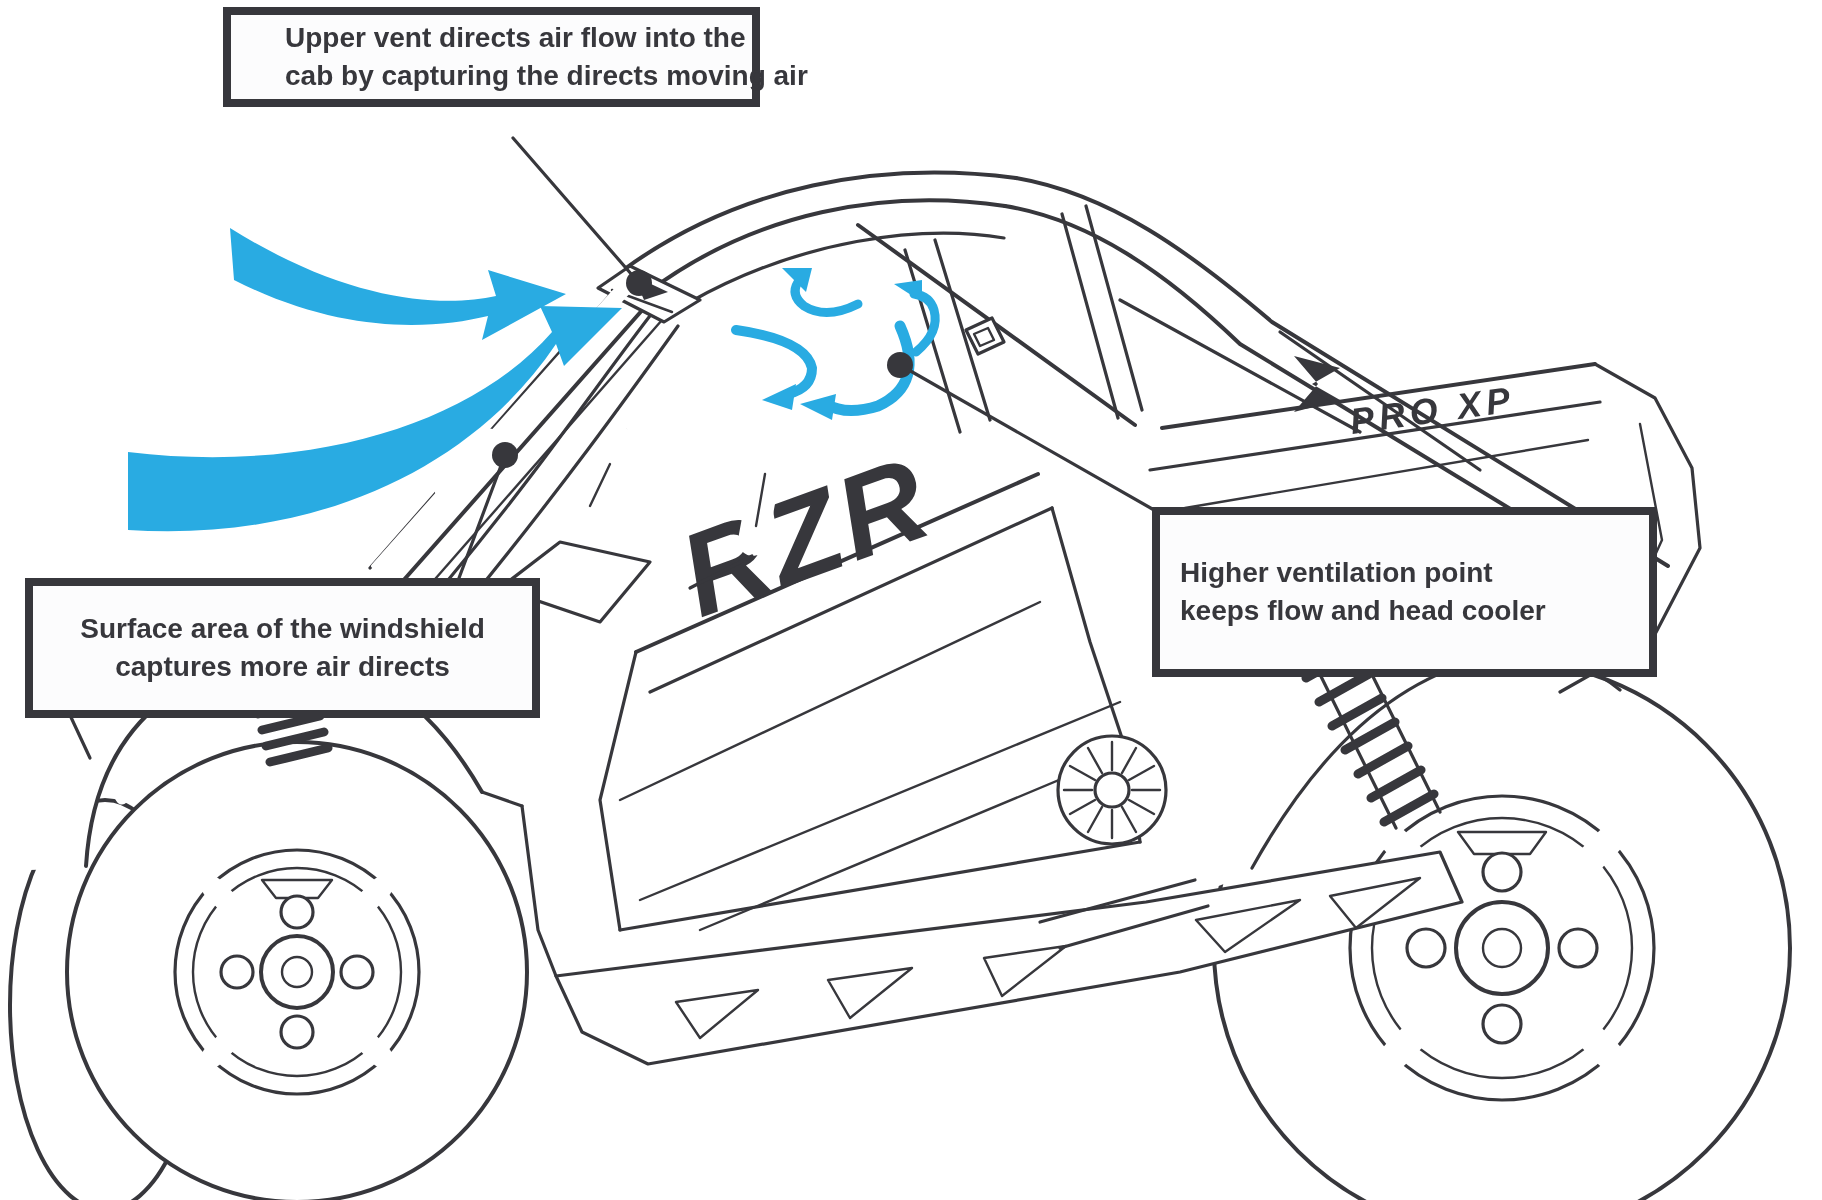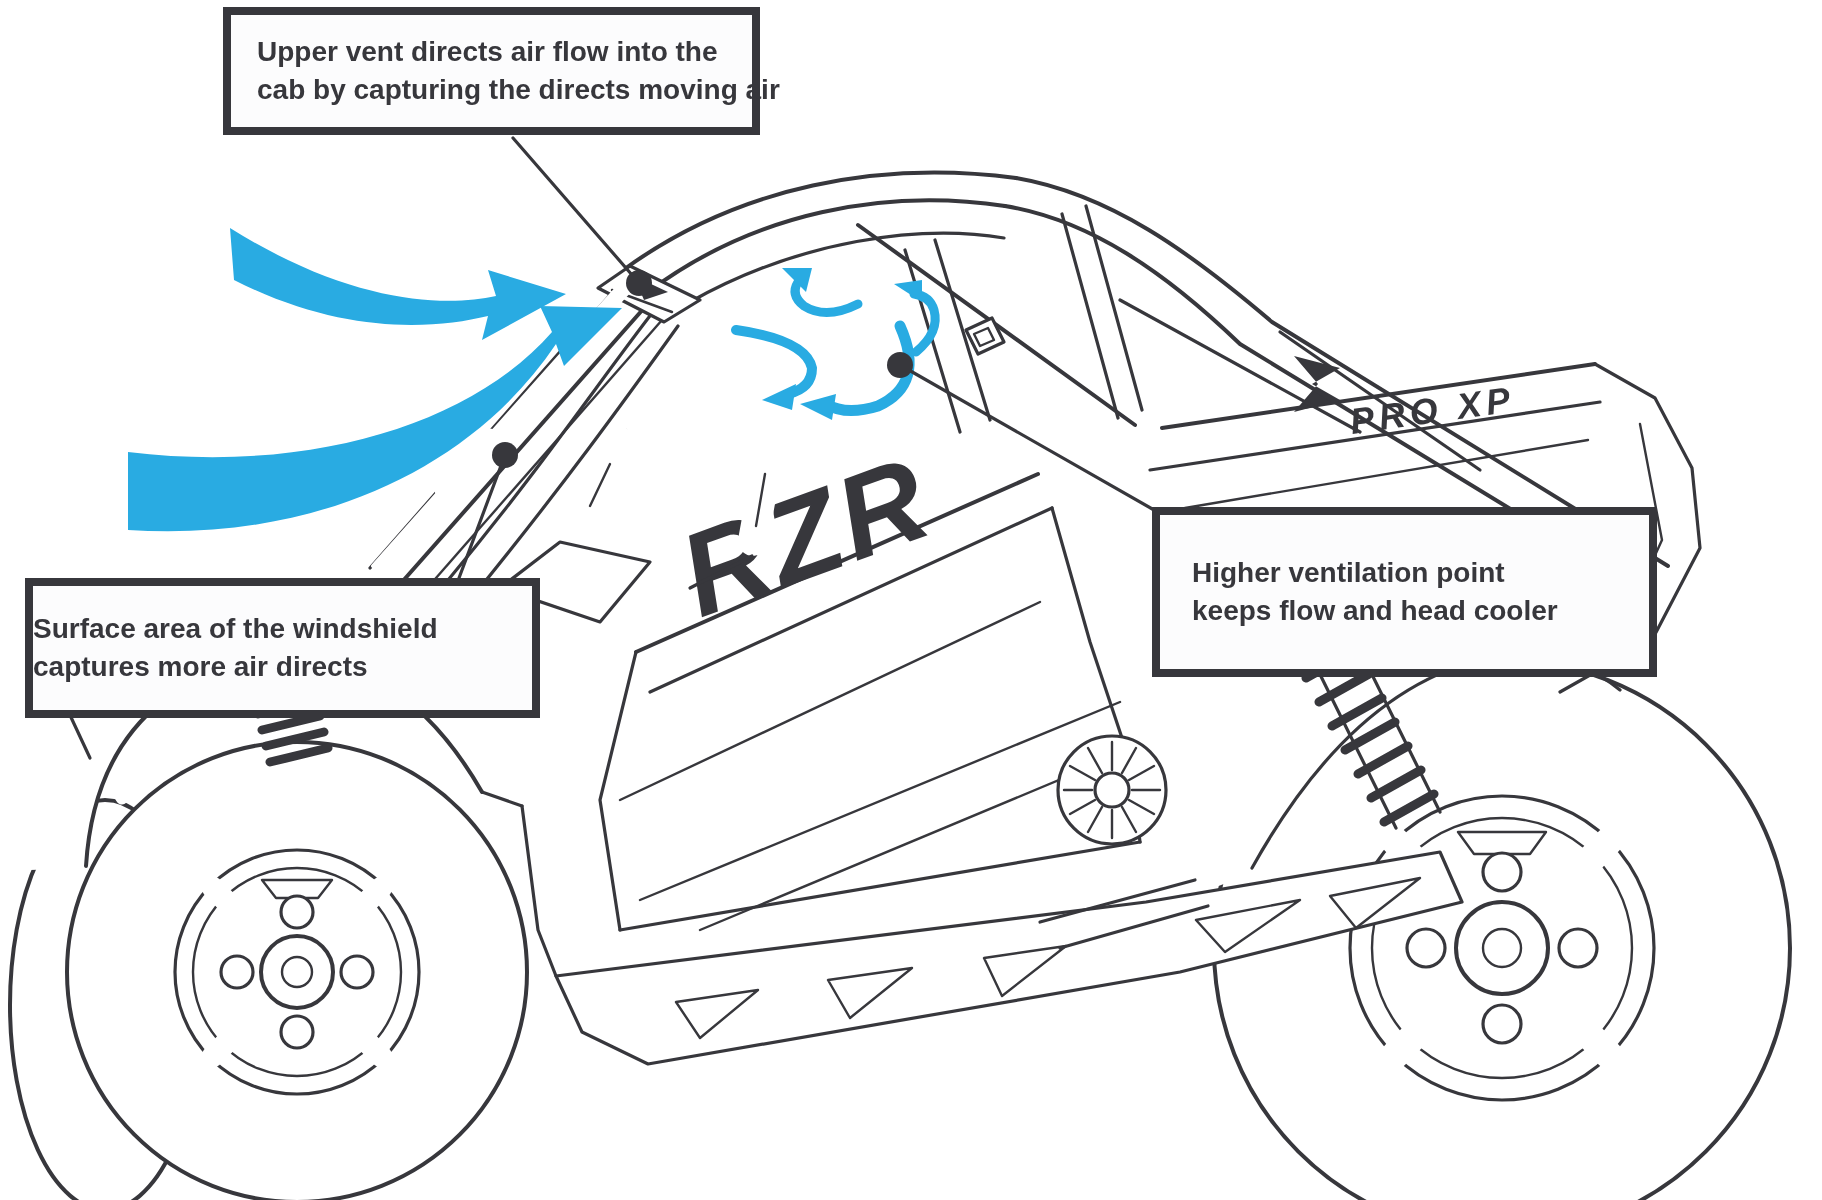--- a/index.html
+++ b/index.html
@@ -27,23 +27,23 @@
   .coil{fill:none;stroke:var(--ink);stroke-width:9px;}
   .logo {font:italic 900 118px "Liberation Sans",sans-serif;fill:var(--ink);letter-spacing:4px;}
   .logo2{font:italic 900 36px "Liberation Sans",sans-serif;fill:var(--ink);letter-spacing:5px;}
   .callout{
     position:absolute;box-sizing:border-box;background:var(--boxbg);
     border:8px solid var(--ink);color:var(--ink);
     font-weight:bold;font-size:28px;line-height:1.34;
     display:flex;flex-direction:column;justify-content:center;
   }
   .callout .co-line{white-space:nowrap;}
-  #co-upper  {left:223px;top:7px;  width:537px;height:128px;padding-left:26px;}
-  #co-surface{left:25px; top:578px;width:515px;height:140px;align-items:flex-start;}
-  #co-higher {left:1152px;top:507px;width:505px;height:170px;padding-left:32px;}
+  #co-upper  {left:223px;top:7px;  width:537px;height:100px;padding-left:54px;}
+  #co-surface{left:25px; top:578px;width:515px;height:140px;align-items:center;}
+  #co-higher {left:1152px;top:507px;width:505px;height:170px;padding-left:20px;}
 </style>
 </head>
 <body>
 
 <div class="stage">
 
 <svg width="1822" height="1200" viewBox="0 0 1822 1200">
 
   <g>
     <ellipse class="fw" cx="105" cy="1005" rx="95" ry="205"></ellipse>

